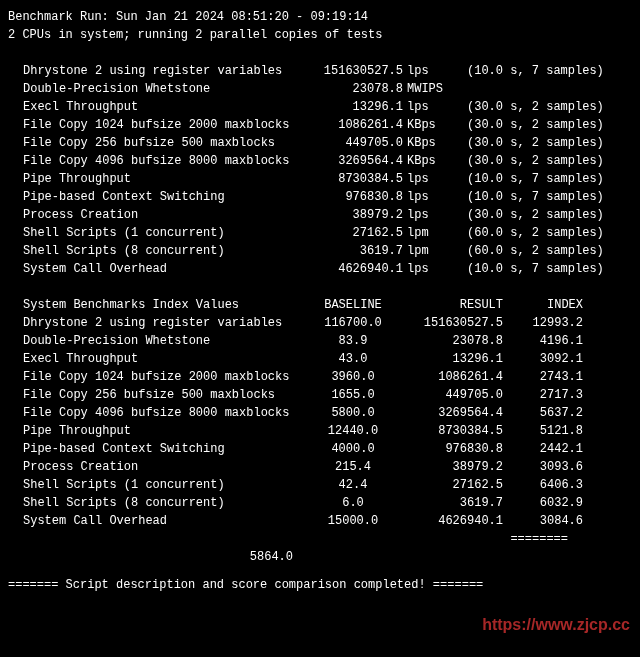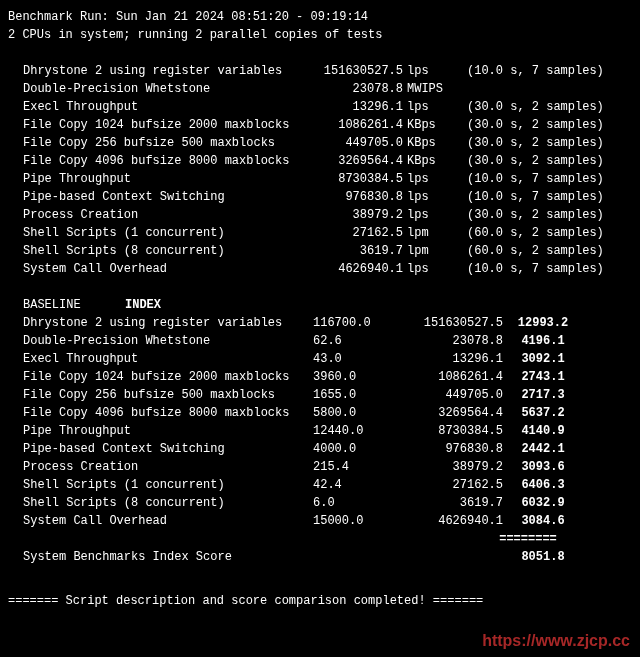--- a/index.html
+++ b/index.html
@@ -45,47 +45,46 @@
       flex-shrink: 0;
       padding-left: 14px;
       text-align: center;
     }
     .idx-name {
       width: 290px;
       flex-shrink: 0;
     }
     .idx-base {
       width: 80px;
-      text-align: left;
+      text-align: center;
       flex-shrink: 0;
     }
     .idx-result {
       width: 110px;
       text-align: right;
       flex-shrink: 0;
     }
     .idx-index {
       width: 80px;
-      text-align: center;
+      text-align: right;
       flex-shrink: 0;
-      font-weight: bold;
     }
     .sep-row {
       display: flex;
     }
     .blank {
       height: 18px;
     }
     .completed {
-      margin-top: 26px;
+      margin-top: 10px;
     }
     .watermark {
       position: absolute;
       right: 10px;
-      bottom: 4px;
+      bottom: 20px;
       color: rgba(255, 60, 60, 0.65);
       font-family: Arial, sans-serif;
       font-size: 16px;
       font-weight: bold;
       pointer-events: none;
     }
   </style>
 </head>
 <body>
 
@@ -104,48 +103,49 @@
     <div class="row"><span class="test-name">Pipe-based Context Switching</span><span class="test-val">976830.8</span><span class="test-unit">lps</span><span class="test-time">(10.0 s, 7 samples)</span></div>
     <div class="row"><span class="test-name">Process Creation</span><span class="test-val">38979.2</span><span class="test-unit">lps</span><span class="test-time">(30.0 s, 2 samples)</span></div>
     <div class="row"><span class="test-name">Shell Scripts (1 concurrent)</span><span class="test-val">27162.5</span><span class="test-unit">lpm</span><span class="test-time">(60.0 s, 2 samples)</span></div>
     <div class="row"><span class="test-name">Shell Scripts (8 concurrent)</span><span class="test-val">3619.7</span><span class="test-unit">lpm</span><span class="test-time">(60.0 s, 2 samples)</span></div>
     <div class="row"><span class="test-name">System Call Overhead</span><span class="test-val">4626940.1</span><span class="test-unit">lps</span><span class="test-time">(10.0 s, 7 samples)</span></div>
   </div>
 
 <div class="blank"></div>
 
 <div class="row">
+  <span class="idx-name">System Benchmarks Index Values</span>
   <span class="idx-base">BASELINE</span>
+  <span class="idx-result">RESULT</span>
   <span class="idx-index">INDEX</span>
 </div>
 
 <div id="index-container">
     <div class="row"><span class="idx-name">Dhrystone 2 using register variables</span><span class="idx-base">116700.0</span><span class="idx-result">151630527.5</span><span class="idx-index">12993.2</span></div>
-    <div class="row"><span class="idx-name">Double-Precision Whetstone</span><span class="idx-base">62.6</span><span class="idx-result">23078.8</span><span class="idx-index">4196.1</span></div>
+    <div class="row"><span class="idx-name">Double-Precision Whetstone</span><span class="idx-base">83.9</span><span class="idx-result">23078.8</span><span class="idx-index">4196.1</span></div>
     <div class="row"><span class="idx-name">Execl Throughput</span><span class="idx-base">43.0</span><span class="idx-result">13296.1</span><span class="idx-index">3092.1</span></div>
     <div class="row"><span class="idx-name">File Copy 1024 bufsize 2000 maxblocks</span><span class="idx-base">3960.0</span><span class="idx-result">1086261.4</span><span class="idx-index">2743.1</span></div>
     <div class="row"><span class="idx-name">File Copy 256 bufsize 500 maxblocks</span><span class="idx-base">1655.0</span><span class="idx-result">449705.0</span><span class="idx-index">2717.3</span></div>
     <div class="row"><span class="idx-name">File Copy 4096 bufsize 8000 maxblocks</span><span class="idx-base">5800.0</span><span class="idx-result">3269564.4</span><span class="idx-index">5637.2</span></div>
-    <div class="row"><span class="idx-name">Pipe Throughput</span><span class="idx-base">12440.0</span><span class="idx-result">8730384.5</span><span class="idx-index">4140.9</span></div>
+    <div class="row"><span class="idx-name">Pipe Throughput</span><span class="idx-base">12440.0</span><span class="idx-result">8730384.5</span><span class="idx-index">5121.8</span></div>
     <div class="row"><span class="idx-name">Pipe-based Context Switching</span><span class="idx-base">4000.0</span><span class="idx-result">976830.8</span><span class="idx-index">2442.1</span></div>
     <div class="row"><span class="idx-name">Process Creation</span><span class="idx-base">215.4</span><span class="idx-result">38979.2</span><span class="idx-index">3093.6</span></div>
     <div class="row"><span class="idx-name">Shell Scripts (1 concurrent)</span><span class="idx-base">42.4</span><span class="idx-result">27162.5</span><span class="idx-index">6406.3</span></div>
     <div class="row"><span class="idx-name">Shell Scripts (8 concurrent)</span><span class="idx-base">6.0</span><span class="idx-result">3619.7</span><span class="idx-index">6032.9</span></div>
     <div class="row"><span class="idx-name">System Call Overhead</span><span class="idx-base">15000.0</span><span class="idx-result">4626940.1</span><span class="idx-index">3084.6</span></div>
   </div>
 
 <div class="sep-row">
   <span class="idx-name"></span>
   <span class="idx-base"></span>
   <span class="idx-result"></span>
   <span class="idx-index">========</span>
 </div>
 
 <div class="row">
-  <span class="idx-name">System Benchmarks Index Score</span>
   <span class="idx-base"></span>
   <span class="idx-result"></span>
-  <span class="idx-index">8051.8</span>
+  <span class="idx-index">5864.0</span>
 </div>
 
 <div class="line completed">======= Script description and score comparison completed! =======</div>
 
 <div class="watermark">https://www.zjcp.cc</div>
 
 </body></html>

